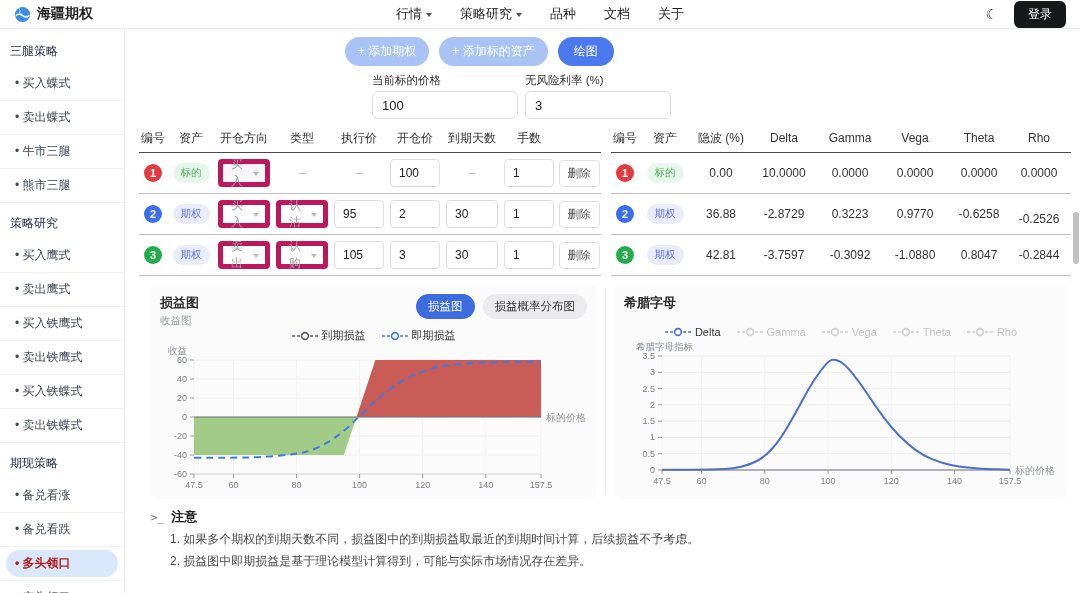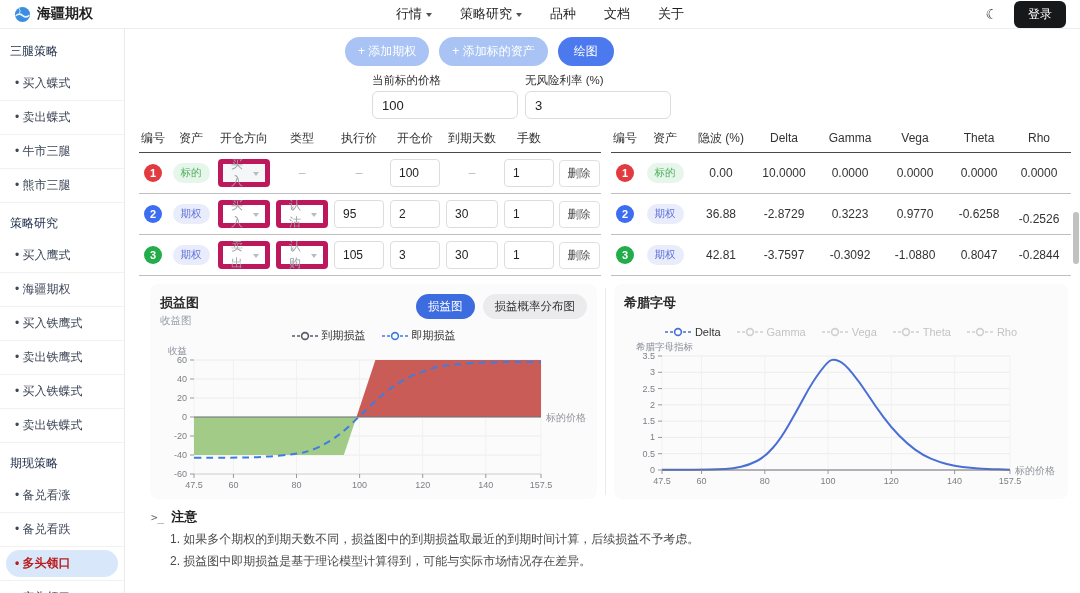--- a/index.html
+++ b/index.html
@@ -123,21 +123,21 @@
         <span class="sb-pill">• 牛市三腿</span>
       </div>
       <div class="sb-item">
         <span class="sb-pill">• 熊市三腿</span>
       </div>
       <div class="sb-title">策略研究</div>
       <div class="sb-item">
         <span class="sb-pill">• 买入鹰式</span>
       </div>
       <div class="sb-item">
-        <span class="sb-pill">• 海疆期权</span>
+        <span class="sb-pill">• 卖出鹰式</span>
       </div>
       <div class="sb-item">
         <span class="sb-pill">• 买入铁鹰式</span>
       </div>
       <div class="sb-item">
         <span class="sb-pill">• 卖出铁鹰式</span>
       </div>
       <div class="sb-item">
         <span class="sb-pill">• 买入铁蝶式</span>
       </div>

